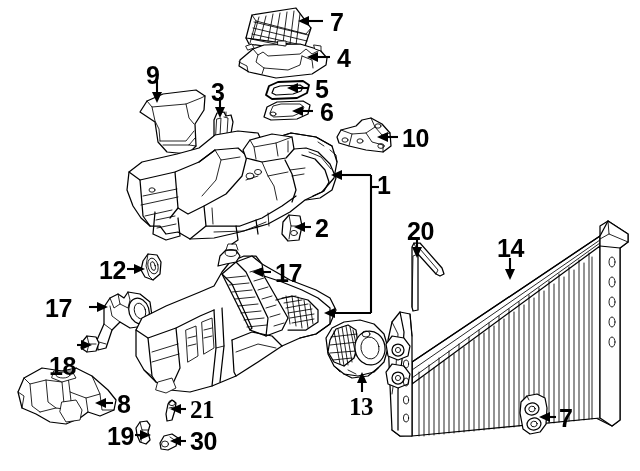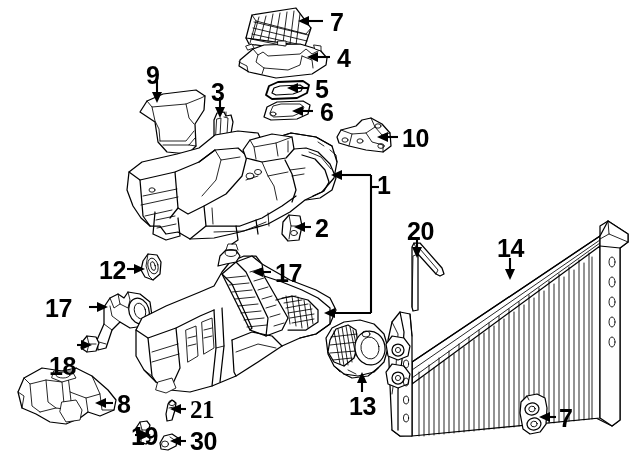--- a/index.html
+++ b/index.html
@@ -488,23 +488,23 @@
   <div class="lbl" style="left:211px;top:80px;">3</div>
   <div class="lbl" style="left:337px;top:46px;">4</div>
   <div class="lbl" style="left:315px;top:77px;">5</div>
   <div class="lbl" style="left:320px;top:100px;">6</div>
   <div class="lbl" style="left:330px;top:10px;">7</div>
   <div class="lbl" style="left:117px;top:392px;">8</div>
   <div class="lbl" style="left:146px;top:63px;">9</div>
   <div class="lbl" style="left:402px;top:126px;">10</div>
   <div class="lbl" style="left:275px;top:261px;">17</div>
   <div class="lbl" style="left:99px;top:258px;">12</div>
-  <div class="lbl" style="left:349px;top:394px;">13</div>
+  <div class="lbl" style="left:349px;top:394px;font-family:Liberation Serif, serif;">13</div>
   <div class="lbl" style="left:497px;top:236px;">14</div>
   <div class="lbl" style="left:559px;top:406px;">7</div>
   <div class="lbl" style="left:407px;top:219px;">20</div>
   <div class="lbl" style="left:45px;top:296px;">17</div>
   <div class="lbl" style="left:49px;top:334px;margin-top:20px;">18</div>
-  <div class="lbl" style="left:107px;top:424px;margin-left:24px;">19</div>
+  <div class="lbl" style="left:107px;top:424px;">19</div>
   <div class="lbl" style="left:190px;top:429px;">30</div>
   <div class="lbl" style="left:190px;top:397px;font-family:Liberation Serif, serif;">21</div>
 
 </div>
 
 </body></html>

